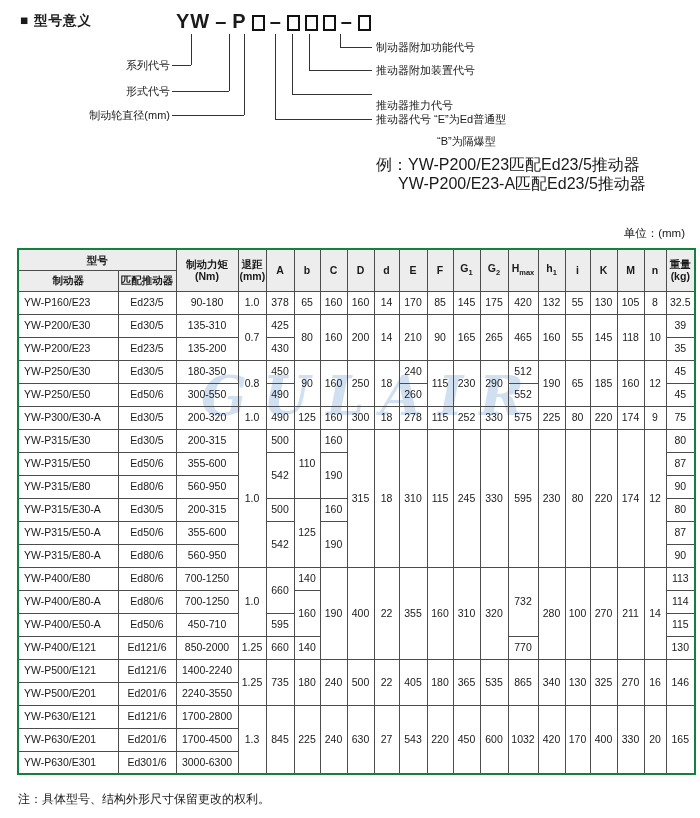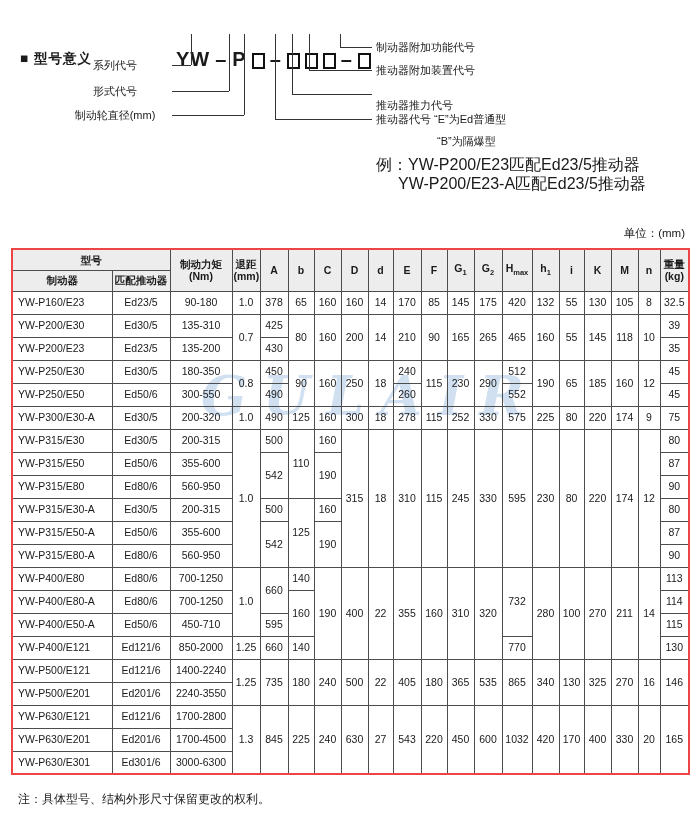--- a/index.html
+++ b/index.html
@@ -3,38 +3,38 @@
 <meta charset="utf-8">
 <style>
   * { margin:0; padding:0; box-sizing:border-box; }
   html,body { background:#ffffff; }
   body {
     width:700px; height:818px;
     font-family:"Liberation Sans","DejaVu Sans",sans-serif;
     color:#1a1a1a;
   }
   #page { position:relative; width:700px; height:818px; overflow:hidden; background:#fff; }
-  .abs { position:absolute;margin-top:38px; }
+  .abs { position:absolute; }
   .sec-title { font-size:13.5px; font-weight:bold; letter-spacing:1px; white-space:nowrap; }
   .model-code { display:flex; align-items:center; gap:5px; font-size:20px; font-weight:bold; letter-spacing:1px; }
   .model-code .box { display:inline-block; width:13px; height:16px; border:2px solid #111; margin-top:2px; }
   .vline { position:absolute; width:1px; background:#333; }
   .hline { position:absolute; height:1px; background:#333; }
   .dlabel { position:absolute; font-size:11px; white-space:nowrap; line-height:13px; }
-  .dlabel-r { text-align:center; }
+  .dlabel-r { text-align:right; }
   .example { position:absolute; font-size:16px; white-space:nowrap; line-height:13px; }
   .unit { position:absolute; font-size:11.5px; text-align:right; white-space:nowrap; }
   .table-wrap { position:absolute; }
   .watermark {
     position:absolute; z-index:0;
     font-family:"DejaVu Serif","Liberation Serif",serif;
     font-size:54px; font-weight:bold; font-style:italic;
     color:rgba(108,158,210,0.32); letter-spacing:16px; white-space:nowrap;
   }
-  table.spec { position:relative; z-index:1; border-collapse:collapse; table-layout:fixed; width:677px; border:2px solid #ef4444; }
+  table.spec { position:relative; z-index:1; border-collapse:collapse; table-layout:fixed; width:677px; border:2px solid #15803d;margin-left:6px; }
   .spec th, .spec td {
     border:1px solid #4d4d4d; text-align:center;
     font-size:10.5px; padding:0 1px; height:23px; line-height:1.15; overflow:hidden;
   }
   .spec th { background:#ededed; font-weight:bold; white-space:pre-line; height:21px; }
   .spec td.model { text-align:left; padding-left:5px; white-space:nowrap; }
   .spec sub { font-size:7.5px; }
   .note { position:absolute; font-size:12px; white-space:nowrap; }
 </style>
 </head>

